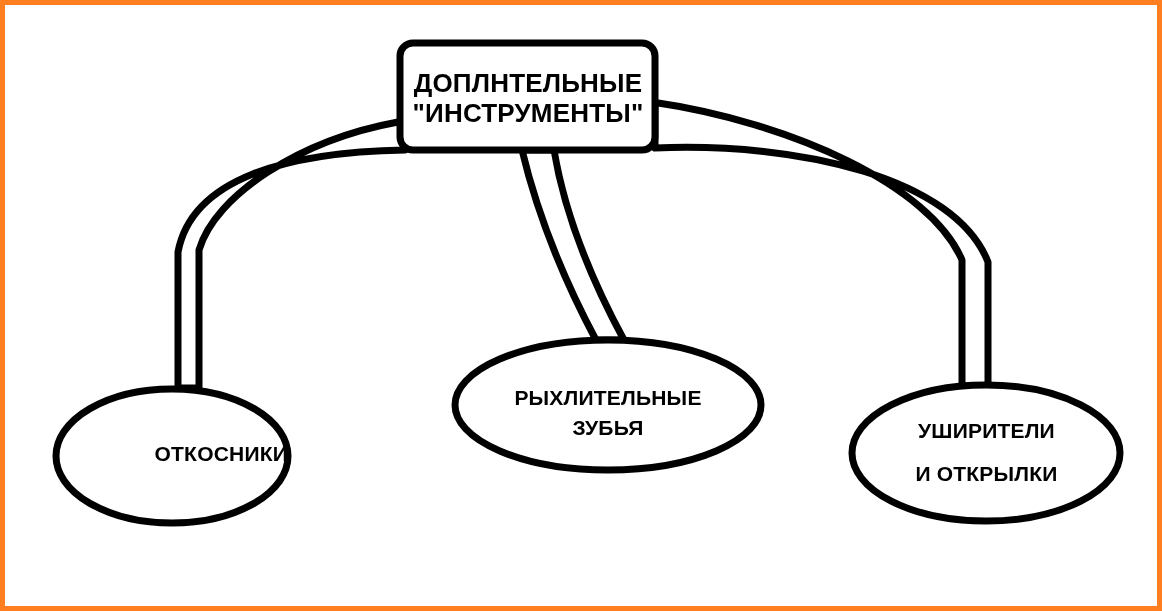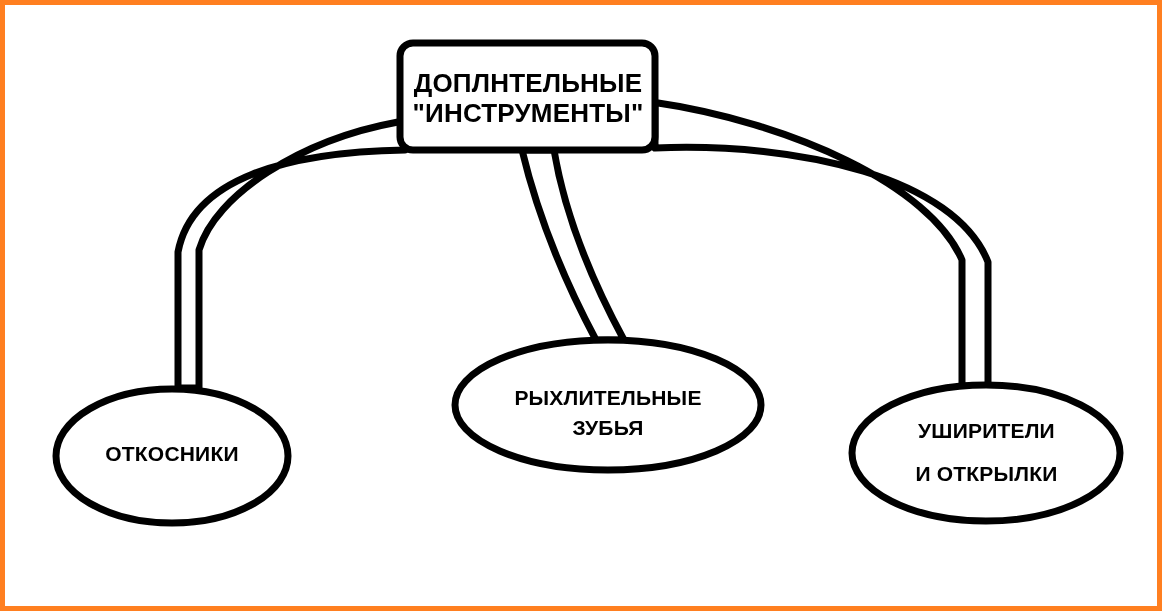--- a/index.html
+++ b/index.html
@@ -54,20 +54,21 @@
     width: 256px;
     font-size: 26px;
     line-height: 30px;
   }
   #label-left {
     left: 56px;
     top: 440px;
     width: 232px;
     font-size: 21px;
     line-height: 27px;
+    text-align: right;
   }
   #label-middle {
     left: 455px;
     top: 375px;
     width: 306px;
     font-size: 21px;
     line-height: 30px;
     margin-top: 8px;
   }
   #label-right {

